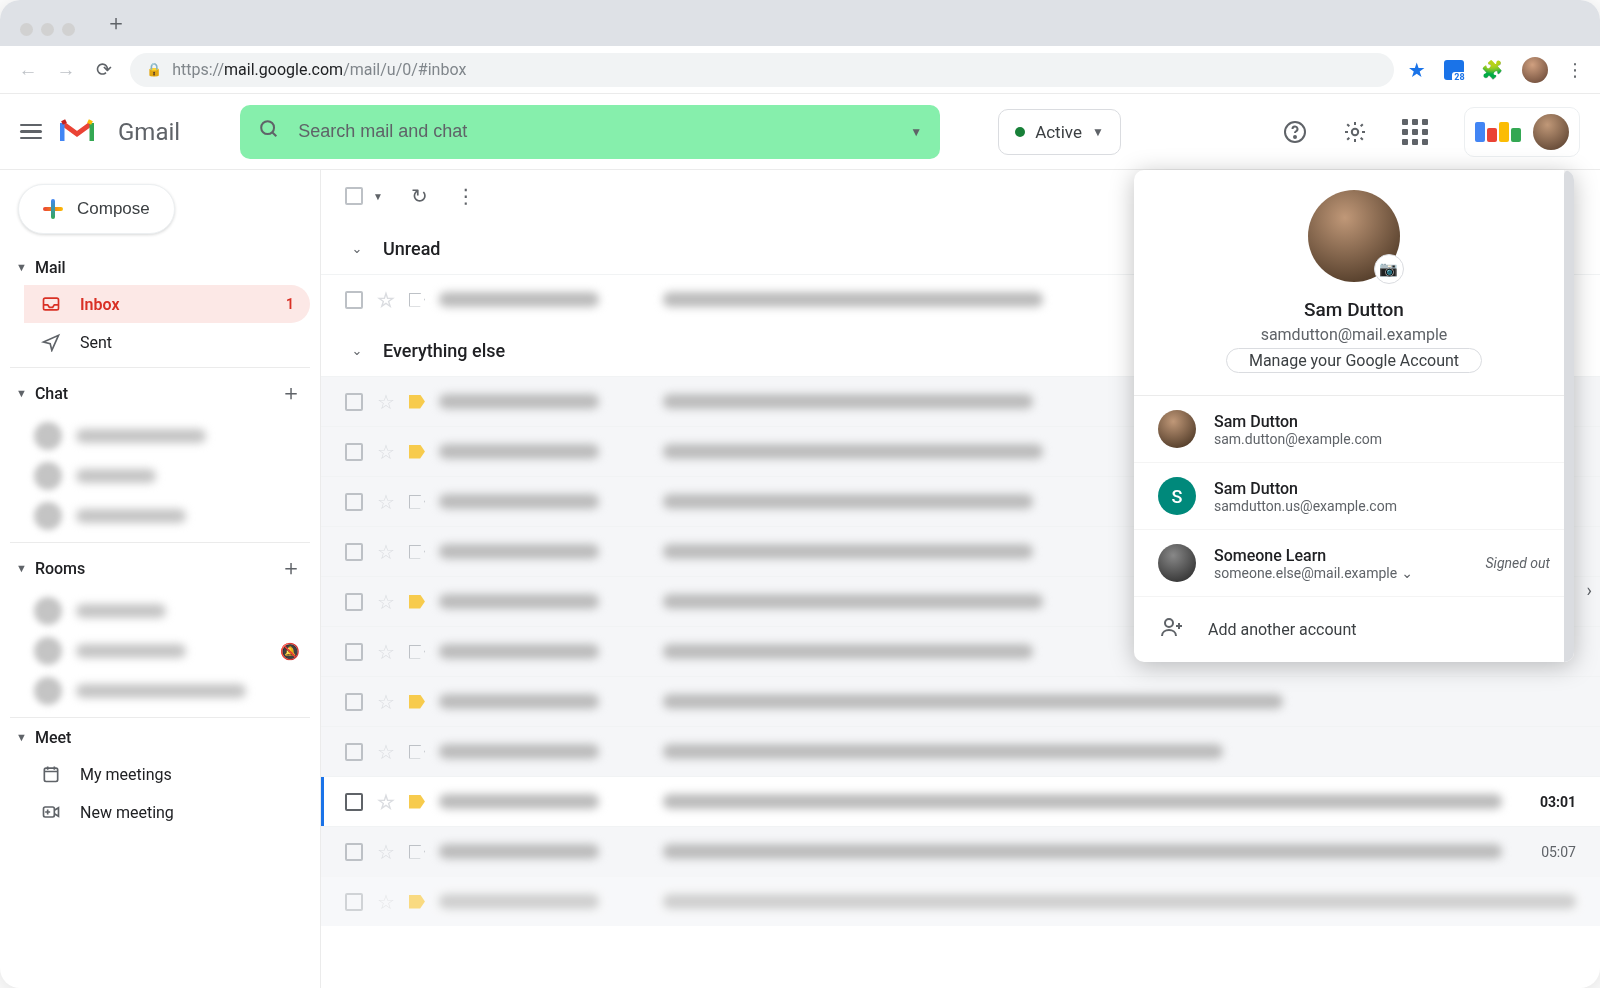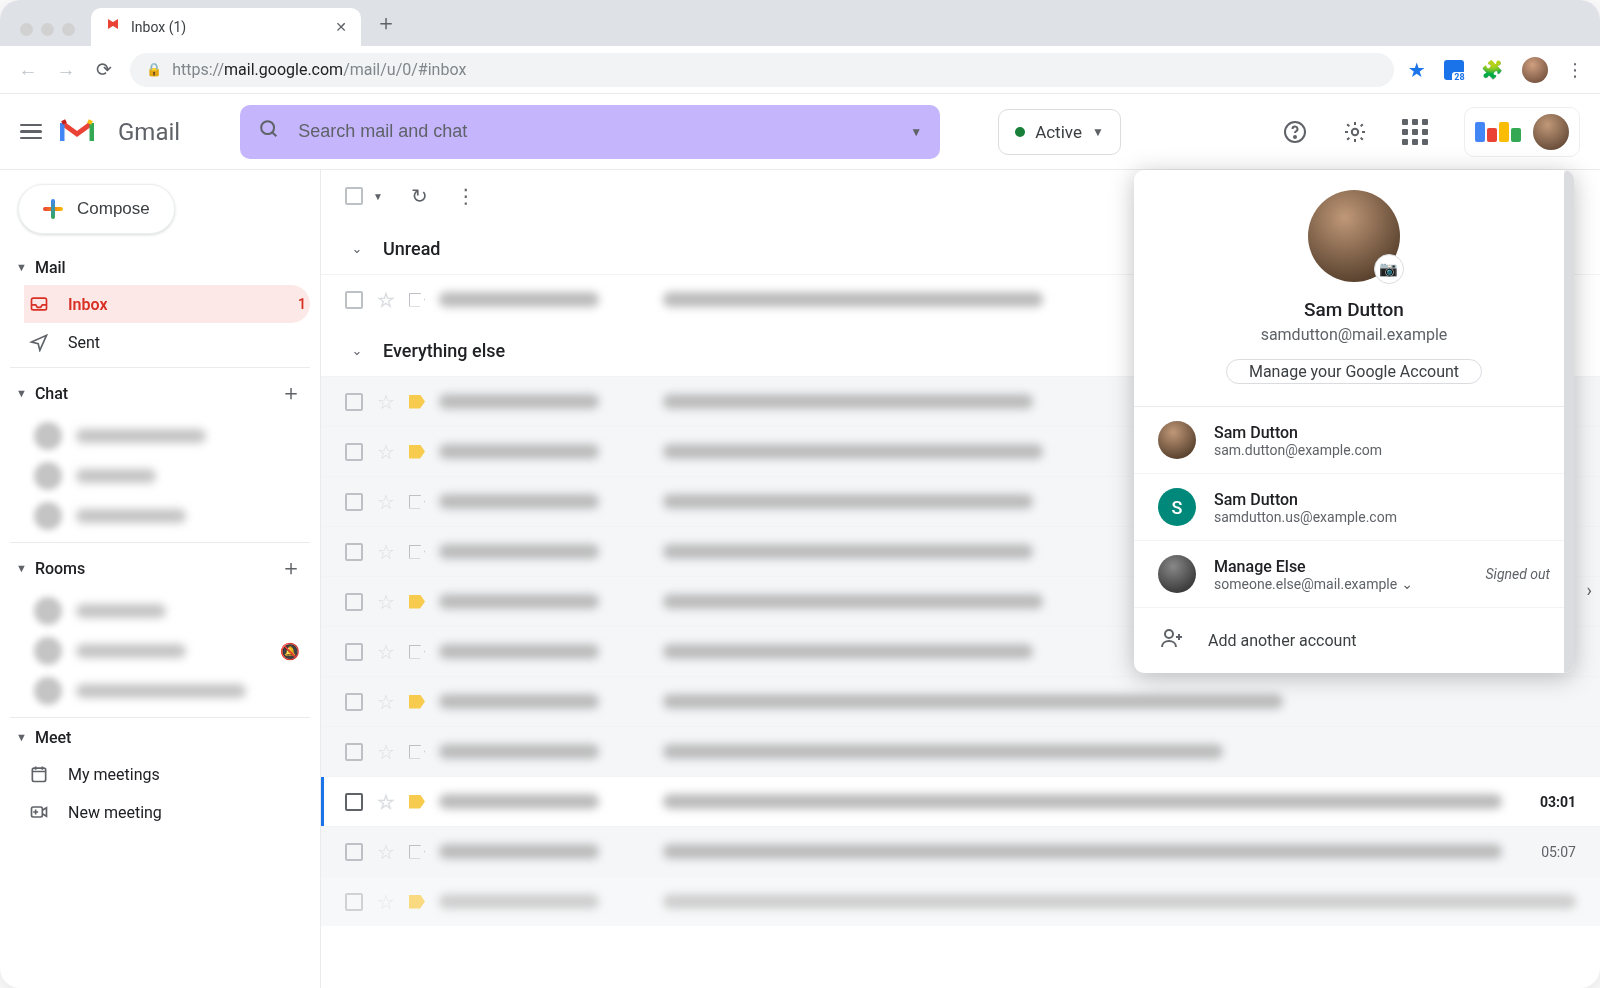--- a/index.html
+++ b/index.html
@@ -32,21 +32,21 @@
 .kebab { color:#5f6368; font-size:18px; }
 
 
 .app-header { display:flex; align-items:center; height:76px; padding:0 20px; gap:18px; border-bottom:1px solid #ebebeb; }
 .hamburger { width:22px; display:flex; flex-direction:column; gap:4px; cursor:pointer; }
 .hamburger span { height:2.5px; background:#5f6368; border-radius:2px; }
 .logo { display:flex; align-items:center; gap:24px; cursor:pointer; }
 .logo-m { width:34px; height:26px; position:relative; }
 .logo-m svg { width:34px; height:26px; }
 .logo-text { font-size:24px; color:#5f6368; font-weight:400; }
-.search-bar { flex:0 0 700px; margin-left:42px; background:#c4b5fd; border-radius:10px; height:54px; display:flex; align-items:center; padding:0 18px; gap:18px; }
+.search-bar { flex:0 0 700px; margin-left:42px; background:#86efac; border-radius:10px; height:54px; display:flex; align-items:center; padding:0 18px; gap:18px; }
 .search-bar input { border:none; background:transparent; font-size:18px; flex:1; outline:none; color:#5f6368; }
 .search-bar input::placeholder { color:#5f6368; }
 .search-caret { color:#5f6368; font-size:12px; }
 .status-pill { margin-left:40px; border:1px solid #dadce0; border-radius:10px; height:46px; display:flex; align-items:center; padding:0 16px; gap:10px; font-size:17px; color:#3c4043; cursor:pointer; }
 .status-dot { width:10px; height:10px; border-radius:50%; background:#188038; }
 .header-spacer { flex:1; }
 .header-icon { width:26px; height:26px; display:flex; align-items:center; justify-content:center; color:#5f6368; cursor:pointer; margin:0 8px; }
 .header-icon svg { width:24px; height:24px; }
 .apps-grid { display:grid; grid-template-columns:repeat(3,6px); grid-template-rows:repeat(3,6px); gap:4px; }
 .apps-grid span { background:#5f6368; border-radius:1px; }
@@ -60,21 +60,21 @@
 .sidebar { width:320px; padding:14px 10px; overflow:hidden; }
 .sidebar-divider { border-top:1px solid #ebebeb; margin:6px 0 2px; }
 .compose-btn { display:inline-flex; align-items:center; gap:14px; background:#fff; border:1px solid #eceff1; border-radius:30px; padding:14px 24px; font-size:17px; color:#3c4043; box-shadow:0 1px 3px rgba(60,64,67,.2); cursor:pointer; margin:0 0 16px 8px; }
 .compose-plus { font-size:26px; font-weight:400; position:relative; width:20px; height:20px; }
 .compose-plus::before, .compose-plus::after { content:''; position:absolute; }
 .compose-plus::before { width:20px; height:4px; top:8px; left:0; background:linear-gradient(90deg,#ea4335,#fbbc04); border-radius:2px; }
 .compose-plus::after { width:4px; height:20px; top:0; left:8px; background:linear-gradient(180deg,#4285f4,#34a853); border-radius:2px; }
 .side-section-title { display:flex; align-items:center; gap:8px; font-size:16px; font-weight:500; color:#202124; padding:8px 6px; cursor:pointer; }
 .side-section-title .caret { font-size:11px; color:#5f6368; }
 .side-section-title .add { margin-left:auto; font-size:22px; color:#5f6368; font-weight:300; width:26px; text-align:center; }
-.side-item { display:flex; align-items:center; gap:18px; padding:8px 4px; border-radius:0 20px 20px 0; font-size:16px; color:#202124; cursor:pointer; margin-left:14px; }
+.side-item { display:flex; align-items:center; gap:18px; padding:8px 16px; border-radius:0 20px 20px 0; font-size:16px; color:#202124; cursor:pointer; margin-left:14px; }
 .side-item.active { background:#fce8e6; color:#d93025; font-weight:600; }
 .side-item.active .side-icon { color:#d93025; }
 .side-item .count { margin-left:auto; font-size:14px; }
 .side-icon { width:22px; height:22px; color:#5f6368; display:flex; align-items:center; justify-content:center; }
 .side-icon svg { width:20px; height:20px; }
 .blur-item { display:flex; align-items:center; gap:14px; padding:6px 10px; margin-left:14px; }
 .blur-avatar { width:28px; height:28px; border-radius:50%; background:#c4c4c4; filter:blur(3px); }
 .blur-text { height:14px; background:#c4c4c4; border-radius:7px; filter:blur(4px); }
 .blur-item .bell { margin-left:auto; color:#5f6368; font-size:16px; }
 
@@ -103,21 +103,21 @@
 
 .popover { position:absolute; top:0; right:26px; width:440px; background:#fff; border-radius:10px; box-shadow:0 4px 24px rgba(0,0,0,.25); overflow:hidden; z-index:10; }
 .pop-banner { background:#e8f0fe; padding:10px 14px; font-size:14px; color:#3c4043; text-align:center; }
 .pop-banner b { font-weight:600; }
 .pop-banner a { color:#1a73e8; text-decoration:none; font-weight:500; }
 .pop-main { text-align:center; padding:20px 0 22px; border-bottom:1px solid #ebebeb; }
 .pop-avatar-wrap { position:relative; display:inline-block; }
 .pop-avatar { width:92px; height:92px; border-radius:50%; background:radial-gradient(circle at 40% 30%, #c09878, #3a2818); margin-bottom:12px; }
 .pop-cam { position:absolute; bottom:10px; right:-4px; width:30px;height:30px;border-radius:50%;background:#fff;border:1px solid #dadce0;display:flex;align-items:center;justify-content:center;font-size:15px;color:#5f6368; }
 .pop-name { font-size:19px; font-weight:500; color:#202124; margin-bottom:4px; }
-.pop-email { font-size:16px; color:#5f6368; margin-bottom:15px; }
+.pop-email { font-size:16px; color:#5f6368; margin-bottom:4px; }
 .manage-btn { display:inline-block; border:1px solid #dadce0; border-radius:20px; padding:2px 22px; font-size:16px; color:#3c4043; cursor:pointer; }
 .acct-row { display:flex; align-items:center; gap:18px; padding:14px 24px; cursor:pointer; border-bottom:1px solid #f4f4f4; }
 .acct-avatar { width:38px; height:38px; border-radius:50%; background:radial-gradient(circle at 40% 30%, #c09878, #3a2818); flex-shrink:0; }
 .acct-avatar.teal { background:#00897b; color:#fff; display:flex; align-items:center; justify-content:center; font-weight:500; font-size:18px; }
 .acct-avatar.dark { background:radial-gradient(circle at 40% 30%, #888, #222); }
 .acct-info .acct-name { font-size:16px; color:#202124; font-weight:500; }
 .acct-info .acct-email { font-size:14px; color:#5f6368; display:flex; align-items:center; gap:4px;}
 .acct-status { margin-left:auto; font-size:14px; color:#5f6368; font-style:italic; }
 .add-acct { display:flex; align-items:center; gap:22px; padding:18px 24px; cursor:pointer; font-size:16px; color:#3c4043; }
 .add-acct-icon { width:28px; color:#5f6368; font-size:22px; text-align:center; }
@@ -128,25 +128,20 @@
 </style>
 </head>
 <body>
 
 <div class="browser-chrome">
   <div class="tab-strip">
     <div class="traffic-lights">
       <div class="traffic-light"></div>
       <div class="traffic-light"></div>
       <div class="traffic-light"></div>
-    </div>
-    <div class="tab">
-      <span class="tab-favicon"></span>
-      <span class="tab-title">Inbox (1)</span>
-      <span class="tab-close">✕</span>
     </div>
     <span class="new-tab-btn">＋</span>
   </div>
   <div class="omnibar-row">
     <span class="nav-icon disabled">←</span>
     <span class="nav-icon disabled">→</span>
     <span class="nav-icon">⟳</span>
     <div class="omnibar">
       <span class="lock">🔒</span>
       <span><span class="url-muted">https://</span><span>mail.google.com</span><span class="url-muted">/mail/u/0/#inbox</span></span>
@@ -455,21 +450,21 @@
       <div class="acct-row">
         <div class="acct-avatar teal">S</div>
         <div class="acct-info">
             <div class="acct-name">Sam Dutton</div>
             <div class="acct-email">samdutton.us@example.com</div>
           </div>
       </div>
       <div class="acct-row">
         <div class="acct-avatar dark"></div>
         <div class="acct-info">
-            <div class="acct-name">Manage Else</div>
+            <div class="acct-name">Someone Learn</div>
             <div class="acct-email">
               <span>someone.else@mail.example</span> 
               <span>⌄</span>
             </div>
           </div>
         <div class="acct-status">Signed out</div>
       </div>
       <div class="add-acct">
         <span class="add-acct-icon">
           <svg width="24" height="24" viewBox="0 0 24 24" fill="none" stroke="#5f6368" stroke-width="2">

